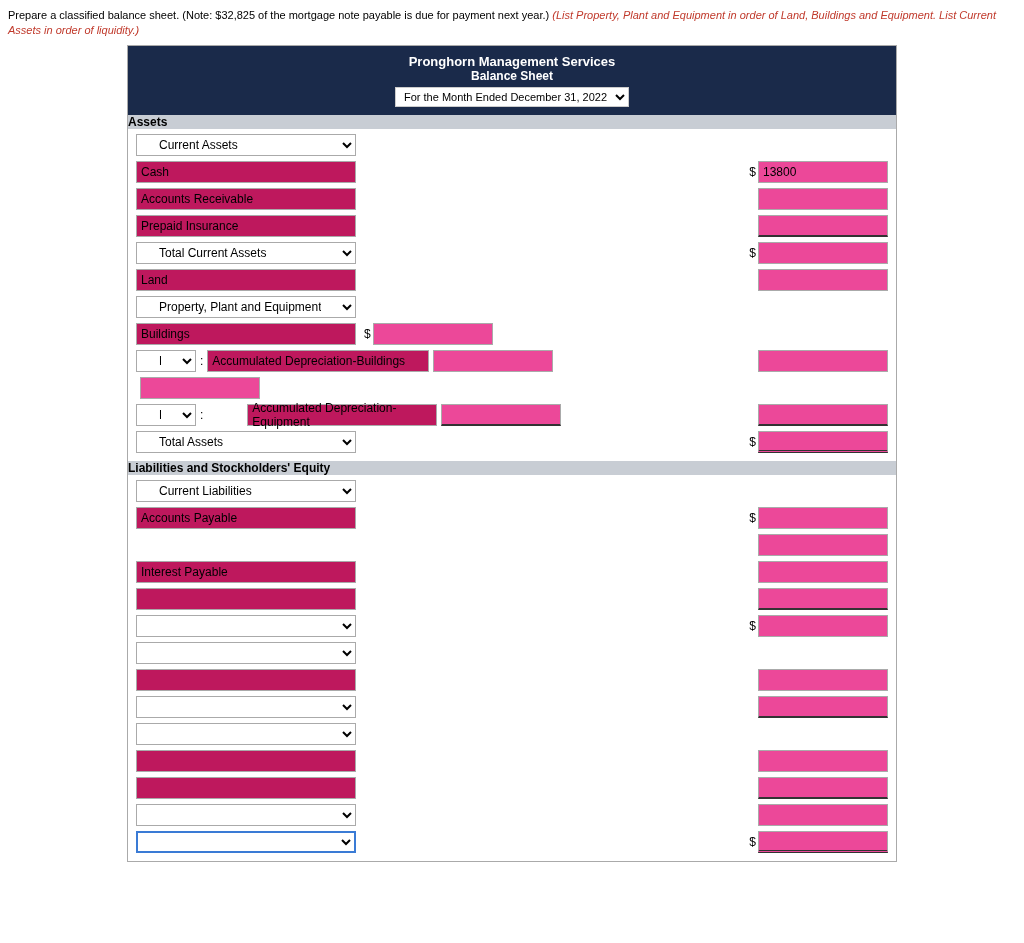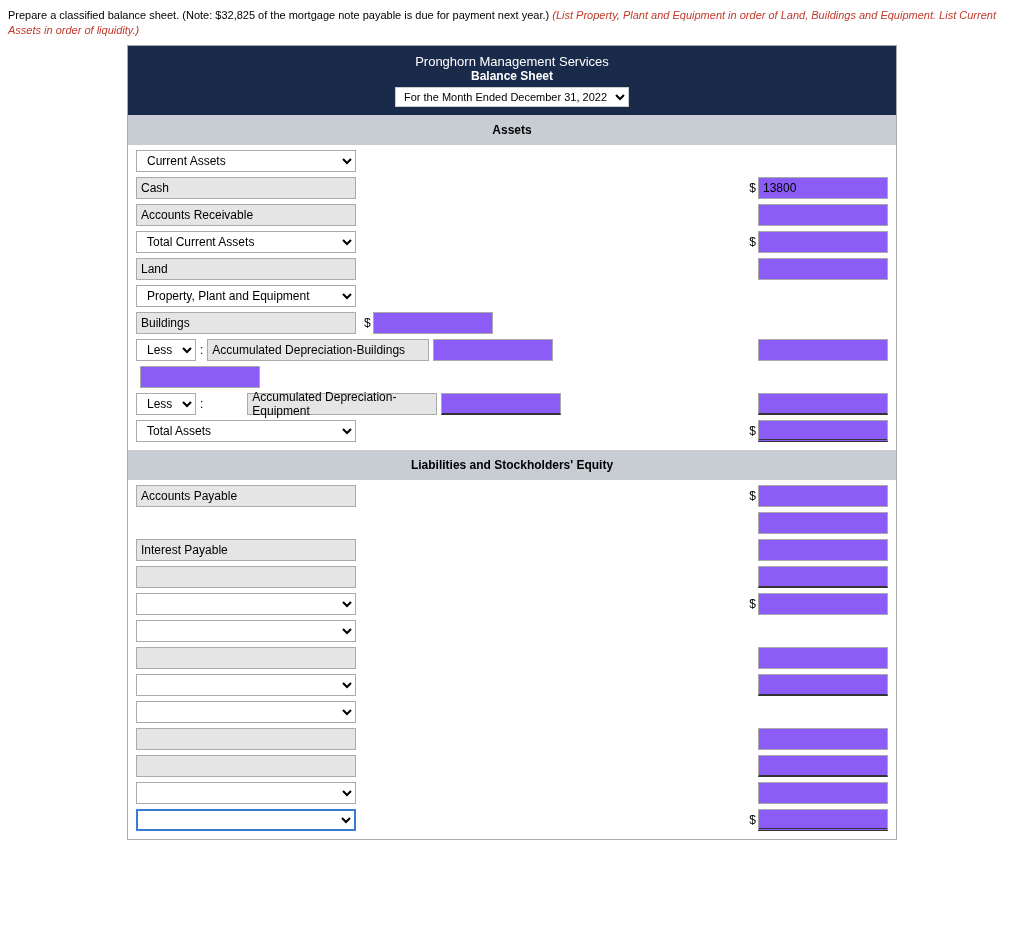--- a/index.html
+++ b/index.html
@@ -18,76 +18,76 @@
       width: 770px;
       margin: 0 auto;
     }
 
     .sheet-header {
       background: #1a2a4a;
       color: #fff;
       text-align: center;
       padding: 8px 4px;
     }
-    .sheet-header .company-name { font-weight: normal; font-size: 13px; }
+    .sheet-header .company-name { font-weight: bold; font-size: 13px; }
     .sheet-header .report-title { font-weight: bold; font-size: 12px; }
     .sheet-header .date-select-row {
       margin-top: 4px;
     }
     .sheet-header select {
       font-size: 11px;
       padding: 2px 4px;
       border: 1px solid #ccc;
       background: #fff;
       color: #000;
     }
 
     .section-header {
       background: #c8cdd4;
-      text-align: center;
+      text-align: left;
       font-weight: bold;
-      padding: 8px;
+      padding: 0;
       font-size: 12px;
     }
 
     .sheet-body {
       padding: 4px 8px;
     }
 
     .row {
       display: flex;
       align-items: center;
       margin-bottom: 3px;
       min-height: 24px;
     }
 
     .label-box {
       border: 1px solid #aaa;
       height: 22px;
-      background: #e5e5e5;
+      background: #be185d;
       display: flex;
       align-items: center;
       padding: 0 4px;
       font-size: 12px;
     }
 
     .input-box {
       border: 1px solid #aaa;
       height: 22px;
-      background: #8b5cf6;
+      background: #ec4899;
       font-size: 12px;
       padding: 0 4px;
     }
 
     select.dropdown {
       height: 22px;
       font-size: 12px;
       border: 1px solid #aaa;
       background: #fff;
-      padding: 0 6px;
+      padding: 0 18px;
     }
 
     .dollar-sign {
       font-size: 12px;
       margin: 0 2px;
     }
 
     
     .col-label { width: 220px; }
     .col-sm { width: 120px; }
@@ -136,20 +136,25 @@
       <span class="dollar-sign">$</span>
       <input type="text" class="input-box col-md" value="13800" style="">
     </div>
 
     <div class="row">
       <div class="label-box col-label">Accounts Receivable</div>
       <div class="col-space"></div>
       <input type="text" class="input-box col-md" style="">
     </div>
 
+    <div class="row">
+      <div class="label-box col-label">Prepaid Insurance</div>
+      <div class="col-space"></div>
+      <input type="text" class="input-box col-md" style="border-bottom: 2px solid rgb(51, 51, 51);">
+    </div>
 
     <div class="row">
       <select class="dropdown col-label">
         <option>Total Current Assets</option>
       </select>
       <div class="col-space"></div>
       <span class="dollar-sign">$</span>
       <input type="text" class="input-box col-md" style="">
     </div>
 
@@ -207,20 +212,25 @@
     </div>
 
   </div>
 
   <div class="section-header">
     <span>Liabilities and Stockholders' Equity</span>
   </div>
 
   <div class="sheet-body">
 
+    <div class="row">
+      <select class="dropdown col-label">
+        <option>Current Liabilities</option>
+      </select>
+    </div>
 
     <div class="row">
       <div class="label-box col-label">Accounts Payable</div>
       <div class="col-space"></div>
       <span class="dollar-sign">$</span>
       <input type="text" class="input-box col-md" style="">
     </div>
 
     <div class="row">
       <div class="col-space"></div>

